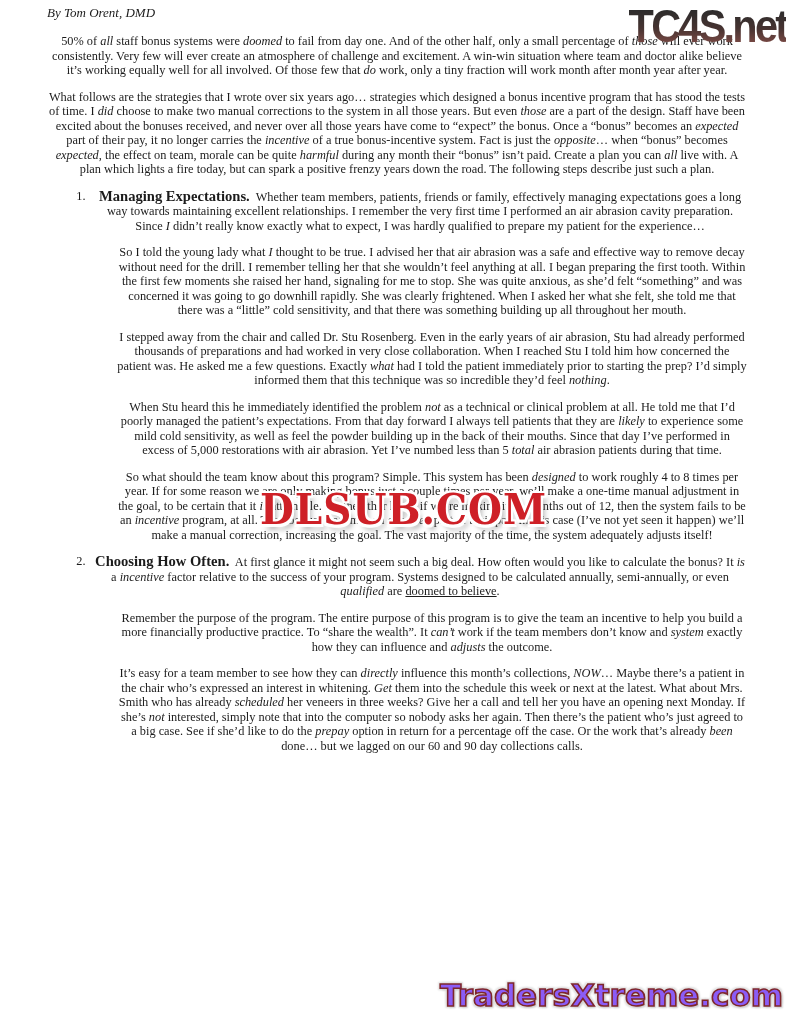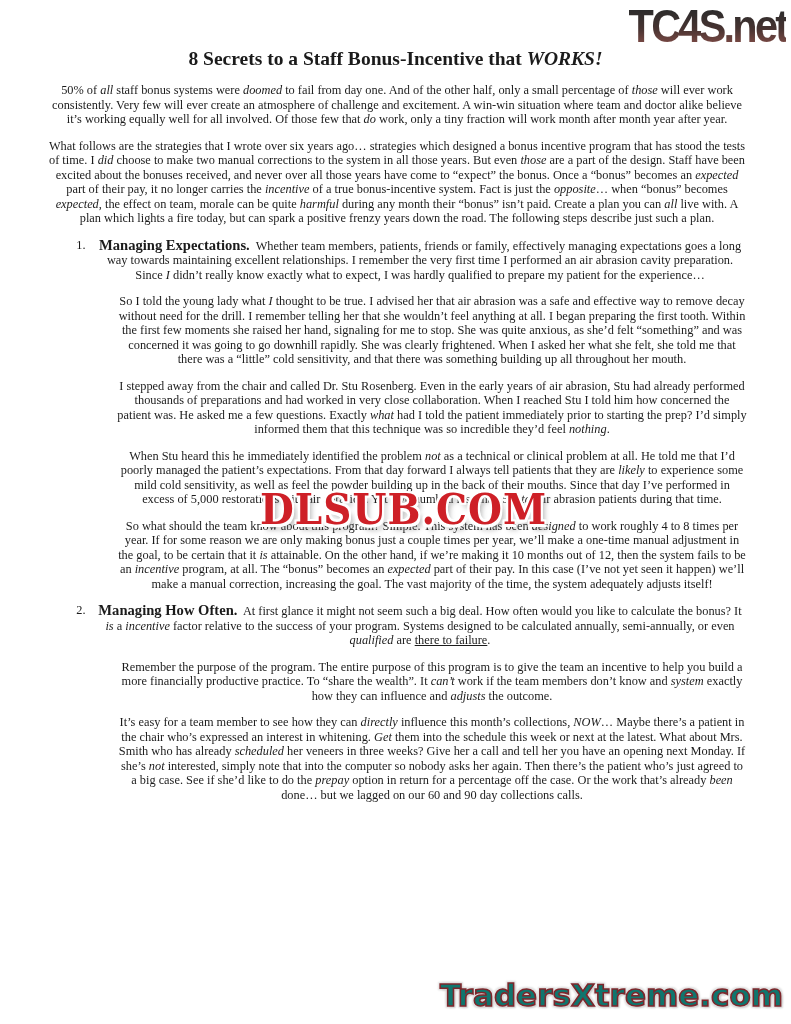--- a/index.html
+++ b/index.html
@@ -29,48 +29,48 @@
   .wm-dlsub{position:absolute;left:260px;top:488px;z-index:5;
         font-family:"DejaVu Serif",serif;font-weight:700;font-size:39px;line-height:1;
         letter-spacing:1px;color:#ce2027;transform:scaleY(1.1);transform-origin:0 0;
         text-shadow:-2px -2px 0 #fff,2px -2px 0 #fff,-2px 2px 0 #fff,2px 2px 0 #fff,
                     0 -2px 0 #fff,0 2px 0 #fff,-2px 0 0 #fff,2px 0 0 #fff,
                     4px 5px 5px rgba(110,110,110,.45);}
 
   
   .wm-traders{position:absolute;top:980px;right:8px;z-index:5;
         font-family:"DejaVu Sans",sans-serif;font-weight:700;font-size:31px;line-height:1;
-        color:#0f766e;-webkit-text-stroke:1.6px #7e262b;
+        color:#8b5cf6;-webkit-text-stroke:1.6px #7e262b;
         text-shadow:0 0 3px #ececec,2px 2px 2px #c9c9c9,-2px -2px 2px #e2e2e2,
                     2px -2px 2px #dddddd,-2px 2px 2px #dddddd;}
 </style>
 </head>
 <body>
 
 <div class="page">
 
   <div class="logo">TC4S.net</div>
 
-  <div class="title"><span>8 Secrets to a Staff Bonus-Incentive that </span><span class="em">WORKS!</span></div>
 
+  <div class="byline">By Tom Orent, DMD</div>
 
   <div class="content">
       <p class="para">50% of <i>all</i> staff bonus systems were <i>doomed</i> to fail from day one.  And of the other half, only a small percentage of <i>those</i> will ever work consistently.  Very few will ever create an atmosphere of challenge and excitement.  A win-win situation where team and doctor alike believe it’s working equally well for all involved.  Of those few that <i>do</i> work, only a tiny fraction will work month after month year after year.</p>
       <p class="para">What follows are the strategies that I wrote over six years ago… strategies which designed a bonus incentive program that has stood the tests of time.  I <i>did</i> choose to make two manual corrections to the system in all those years.  But even <i>those</i> are a part of the design.  Staff have been excited about the bonuses received, and never over all those years have come to “expect” the bonus.  Once a “bonus” becomes an <i>expected</i> part of their pay, it no longer carries the <i>incentive</i> of a true bonus-incentive system.  Fact is just the <i>opposite</i>…  when “bonus” becomes <i>expected</i>, the effect on team, morale can be quite <i>harmful</i> during any month their “bonus” isn’t paid.  Create a plan you can <i>all</i> live with.  A plan which lights a fire today, but can spark a positive frenzy years down the road.  The following steps describe just such a plan.</p>
       <div class="li">
         <span class="num">1.</span>
         <div class="li-body"><span class="li-head">Managing Expectations.</span>&nbsp; Whether team members, patients, friends or family, effectively managing expectations goes a long way towards maintaining excellent relationships.  I remember the very first time I performed an air abrasion cavity preparation.  Since <i>I</i> didn’t really know exactly what to expect, I was hardly qualified to prepare my patient for the experience…</div>
       </div>
       <p class="para sub">So I told the young lady what <i>I</i> thought to be true.  I advised her that air abrasion was a safe and effective way to remove decay without need for the drill.  I remember telling her that she wouldn’t feel anything at all.  I began preparing the first tooth.  Within the first few moments she raised her hand, signaling for me to stop.  She was quite anxious, as she’d felt “something” and was concerned it was going to go downhill rapidly.  She was clearly frightened.  When I asked her what she felt, she told me that there was a “little” cold sensitivity, and that there was something building up all throughout her mouth.</p>
       <p class="para sub">I stepped away from the chair and called Dr. Stu Rosenberg.  Even in the early years of air abrasion, Stu had already performed thousands of preparations and had worked in very close collaboration.  When I reached Stu I told him how concerned the patient was.  He asked me a few questions.  Exactly <i>what</i> had I told the patient immediately prior to starting the prep?  I’d simply informed them that this technique was so incredible they’d feel <i>nothing</i>.</p>
       <p class="para sub">When Stu heard this he immediately identified the problem <i>not</i> as a technical or clinical problem at all.  He told me that I’d poorly managed the patient’s expectations.  From that day forward I always tell patients that they are <i>likely</i> to experience some mild cold sensitivity, as well as feel the powder building up in the back of their mouths.   Since that day I’ve performed in excess of 5,000 restorations with air abrasion.  Yet I’ve numbed less than 5 <i>total</i> air abrasion patients during that time.</p>
       <p class="para sub">So what should the team know about this program?  Simple.  This system has been <i>designed</i> to work roughly 4 to 8 times per year.  If for some reason we are only making bonus just a couple times per year, we’ll make a one-time manual adjustment in the goal, to be certain that it <i>is</i> attainable.  On the other hand, if we’re making it 10 months out of 12, then the system fails to be an <i>incentive</i> program, at all.  The “bonus” becomes an <i>expected</i> part of their pay.  In this case (I’ve not yet seen it happen) we’ll make a manual correction, increasing the goal.  The vast majority of the time, the system adequately adjusts itself!</p>
       <div class="li">
         <span class="num">2.</span>
-        <div class="li-body"><span class="li-head">Managing How Often.</span>&nbsp; At first glance it might not seem such a big deal.  How often would you like to calculate the bonus? It <i>is</i> a <i>incentive</i> factor relative to the success of your program.  Systems designed to be calculated annually, semi-annually, or even <i>qualified</i> are <u>there to failure</u>.</div>
+        <div class="li-body"><span class="li-head">Choosing How Often.</span>&nbsp; At first glance it might not seem such a big deal.  How often would you like to calculate the bonus? It <i>is</i> a <i>incentive</i> factor relative to the success of your program.  Systems designed to be calculated annually, semi-annually, or even <i>qualified</i> are <u>doomed to believe</u>.</div>
       </div>
       <p class="para sub">Remember the purpose of the program.  The entire purpose of this program is to give the team an incentive to help you build a more financially productive practice.  To “share the wealth”.  It <i>can’t</i> work if the team members don’t know and <i>system</i> exactly how they can influence and <i>adjusts</i> the outcome.</p>
       <p class="para sub">It’s easy for a team member to see how they can <i>directly</i> influence this month’s collections, <i>NOW</i>…  Maybe there’s a patient in the chair who’s expressed an interest in whitening.  <i>Get</i> them into the schedule this week or next at the latest. What about Mrs. Smith who has already <i>scheduled</i> her veneers in three weeks?  Give her a call and tell her you have an opening next Monday.  If she’s <i>not</i> interested, simply note that into the computer so nobody asks her again.  Then there’s the patient who’s just agreed to a big case.  See if she’d like to do the <i>prepay</i> option in return for a percentage off the case. Or the work that’s already <i>been</i> done… but we lagged on our 60 and 90 day collections calls.</p>
     </div>
 
   <div class="wm-dlsub">DLSUB.COM</div>
 
   <div class="wm-traders">TradersXtreme.com</div>
 
 </div>

